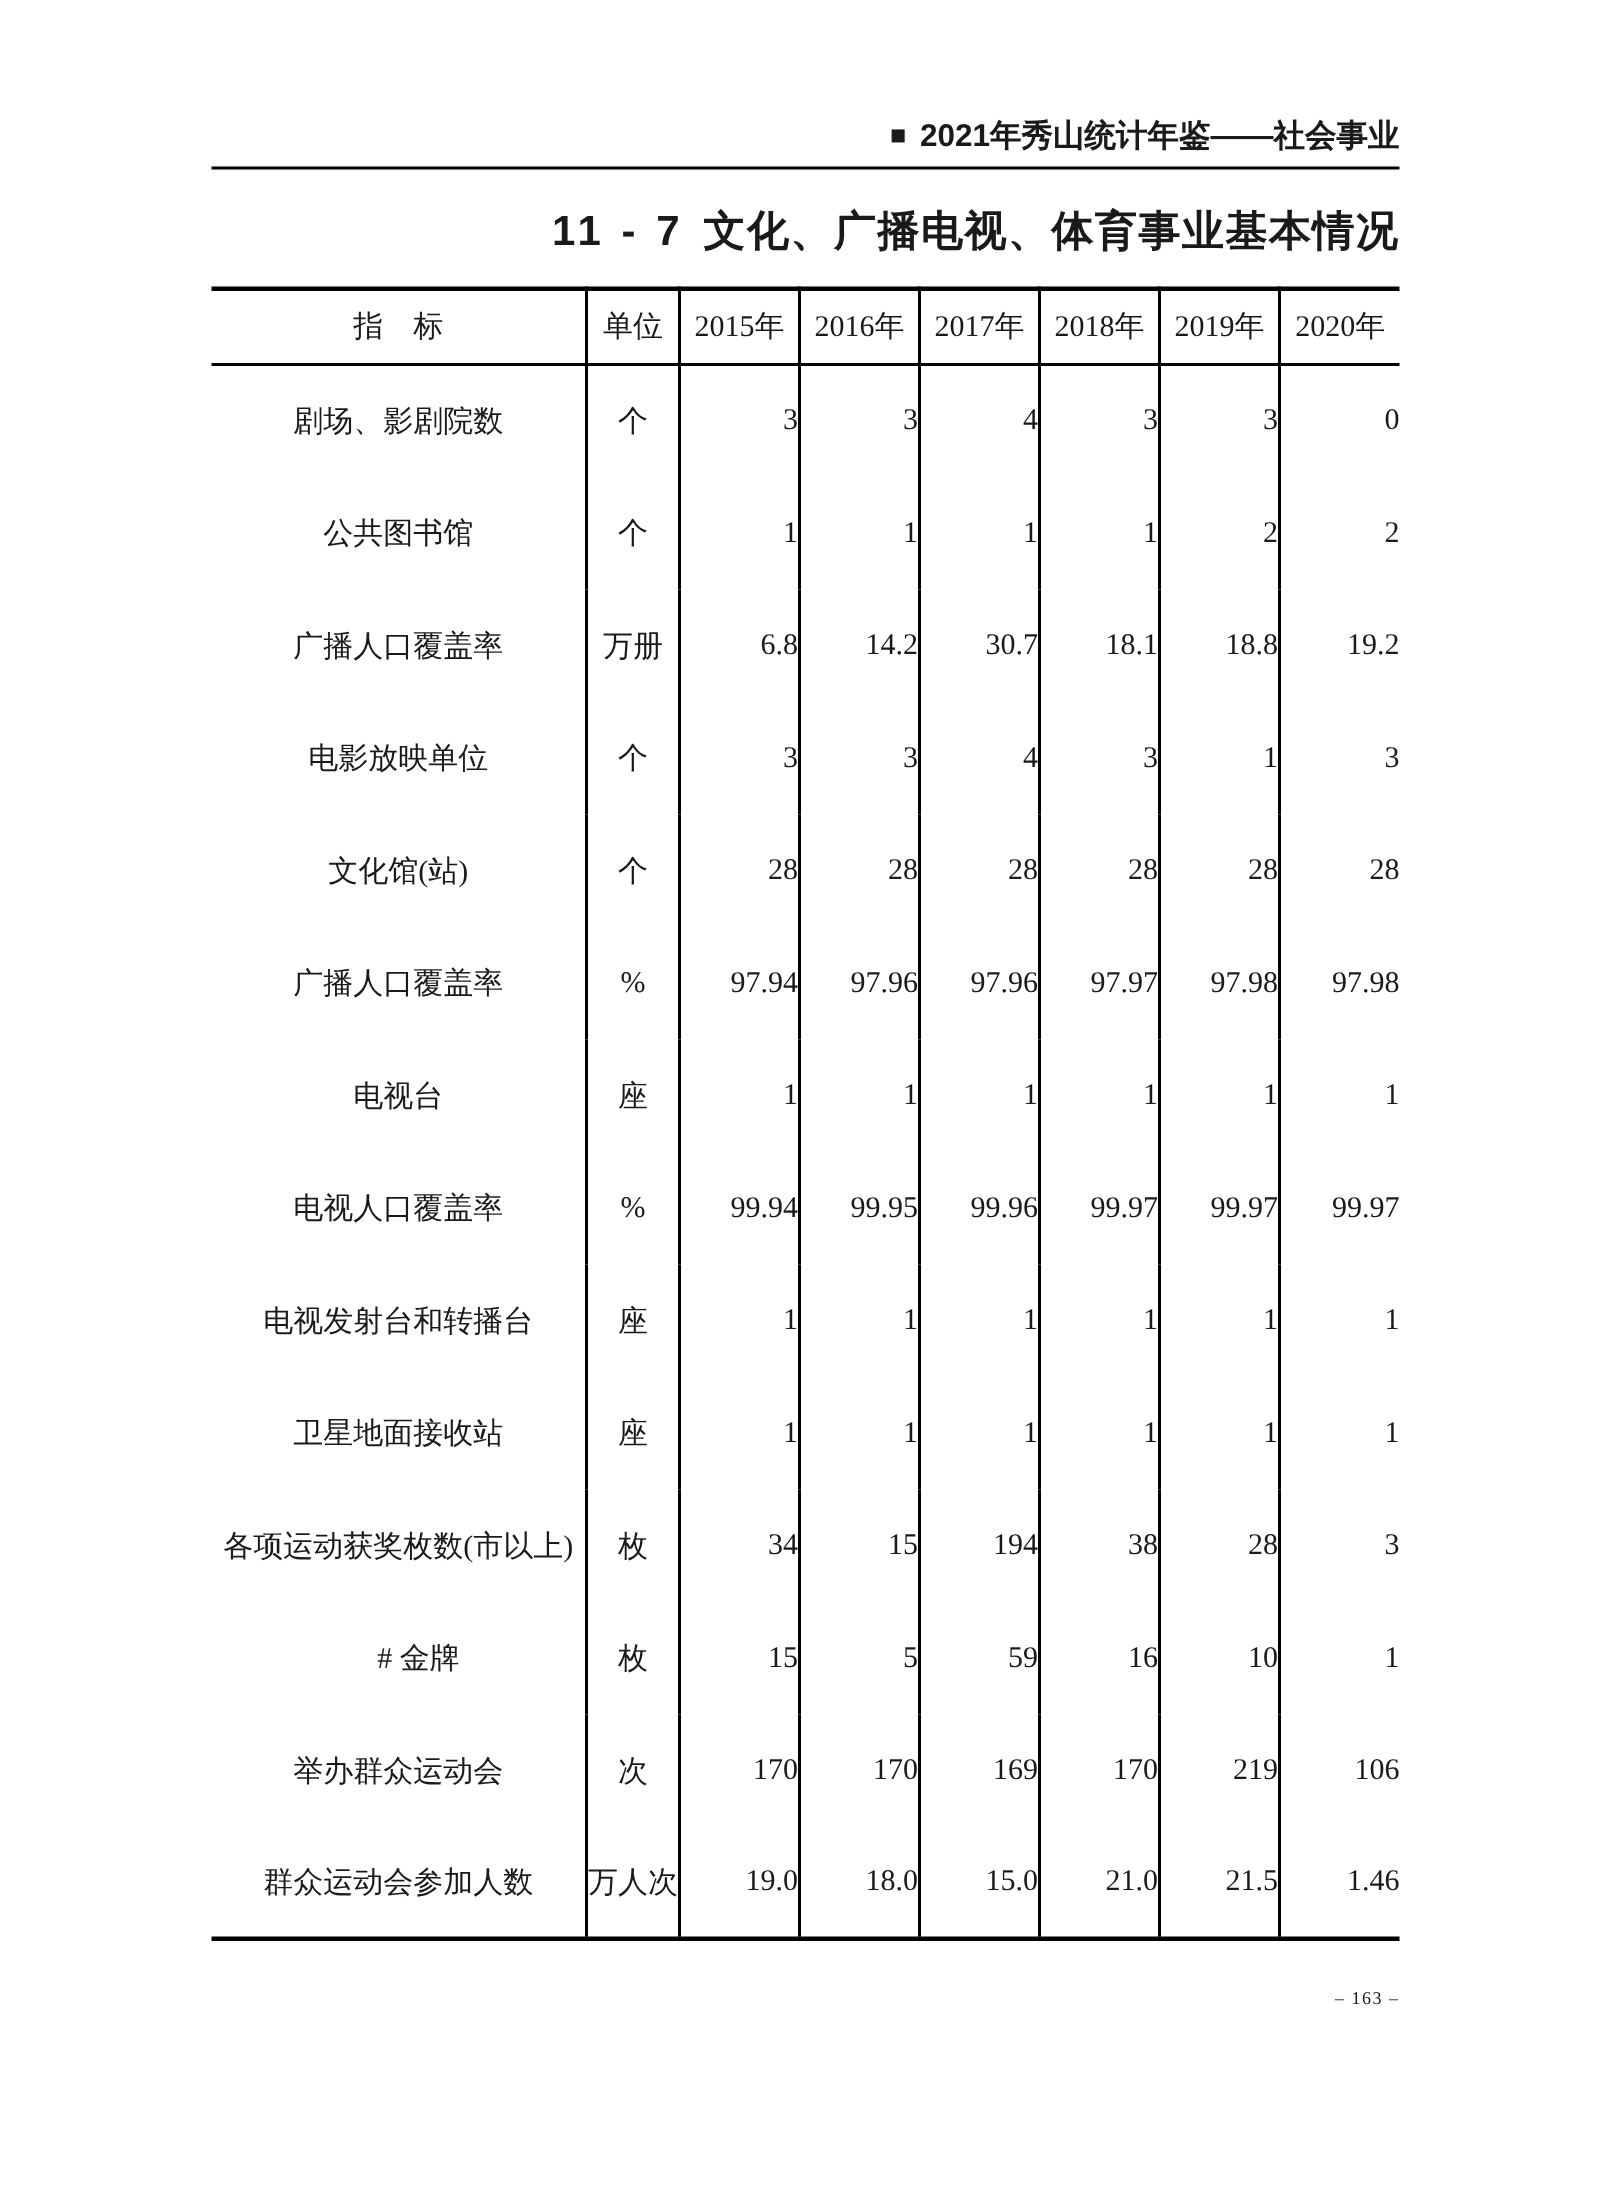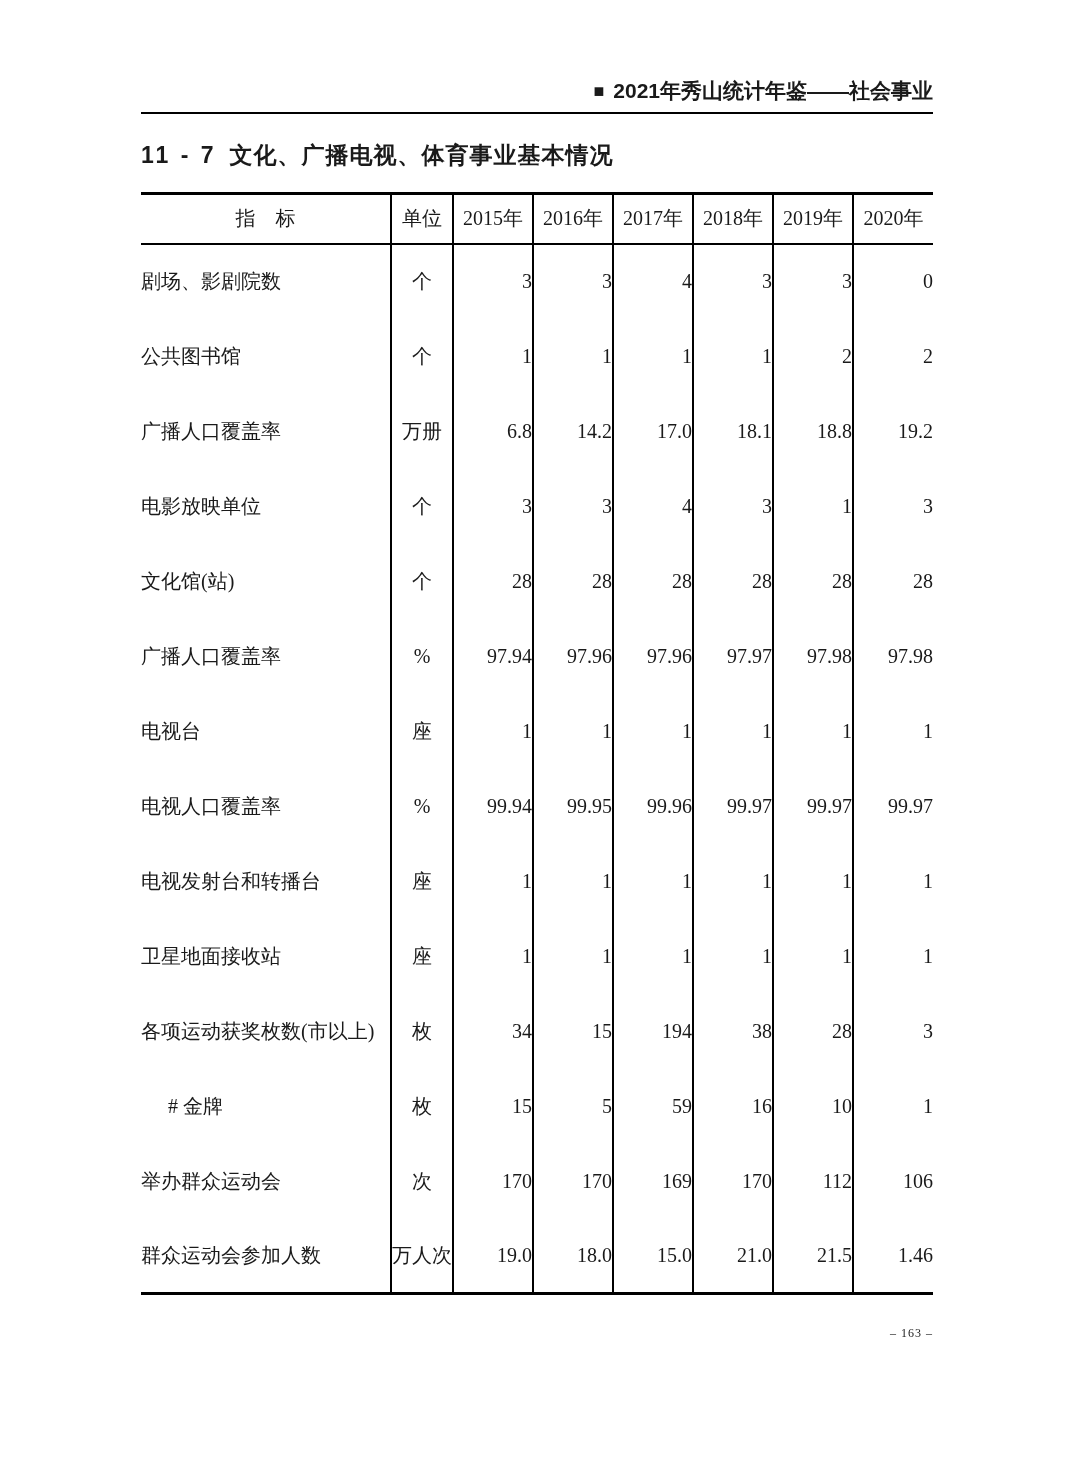--- a/index.html
+++ b/index.html
@@ -38,24 +38,24 @@
     top: -1px;
   }
   .header-rule {
     height: 2px;
     background: var(--border);
     margin-top: 7px;
   }
   
   .table-title {
     margin-top: 21px;
-    text-align: left;
+    text-align: right;
     font-family: "Liberation Sans", "DejaVu Sans", sans-serif;
     font-weight: bold;
-    font-size: 23px;
+    font-size: 28px;
     line-height: 40px;
     letter-spacing: 1px;
     white-space: nowrap;
   }
   .table-title .num {
     margin-right: 13px;
     letter-spacing: 3px;
   }
   
   table.stats {
@@ -75,21 +75,21 @@
     white-space: nowrap;
   }
   table.stats thead th {
     height: 50px;
     border-bottom: 2px solid var(--border);
   }
   table.stats tbody td { height: 75px; }
   table.stats th + th, table.stats td + td {
     border-left: 2px solid var(--border);
   }
-  td.ind { text-align: left; padding-left: 8px; }
+  td.ind { text-align: center; padding-left: 8px; }
   td.ind.indent { padding-left: 27px; }
   td.unit { text-align: center; }
   td.val { text-align: right; padding-right: 17px; }
   
   .page-footer {
     margin-top: 26px;
     text-align: right;
     font-size: 12px;
     line-height: 24px;
     letter-spacing: 1px;
@@ -151,21 +151,21 @@
     <td class="val">1</td>
     <td class="val">1</td>
     <td class="val">2</td>
     <td class="val">2</td>
   </tr>
         <tr>
     <td class="ind">广播人口覆盖率</td>
     <td class="unit">万册</td>
     <td class="val">6.8</td>
     <td class="val">14.2</td>
-    <td class="val">17.0</td>
+    <td class="val">30.7</td>
     <td class="val">18.1</td>
     <td class="val">18.8</td>
     <td class="val">19.2</td>
   </tr>
         <tr>
     <td class="ind">电影放映单位</td>
     <td class="unit">个</td>
     <td class="val">3</td>
     <td class="val">3</td>
     <td class="val">4</td>
@@ -253,21 +253,21 @@
     <td class="val">10</td>
     <td class="val">1</td>
   </tr>
         <tr>
     <td class="ind">举办群众运动会</td>
     <td class="unit">次</td>
     <td class="val">170</td>
     <td class="val">170</td>
     <td class="val">169</td>
     <td class="val">170</td>
-    <td class="val">112</td>
+    <td class="val">219</td>
     <td class="val">106</td>
   </tr>
         <tr>
     <td class="ind">群众运动会参加人数</td>
     <td class="unit">万人次</td>
     <td class="val">19.0</td>
     <td class="val">18.0</td>
     <td class="val">15.0</td>
     <td class="val">21.0</td>
     <td class="val">21.5</td>

